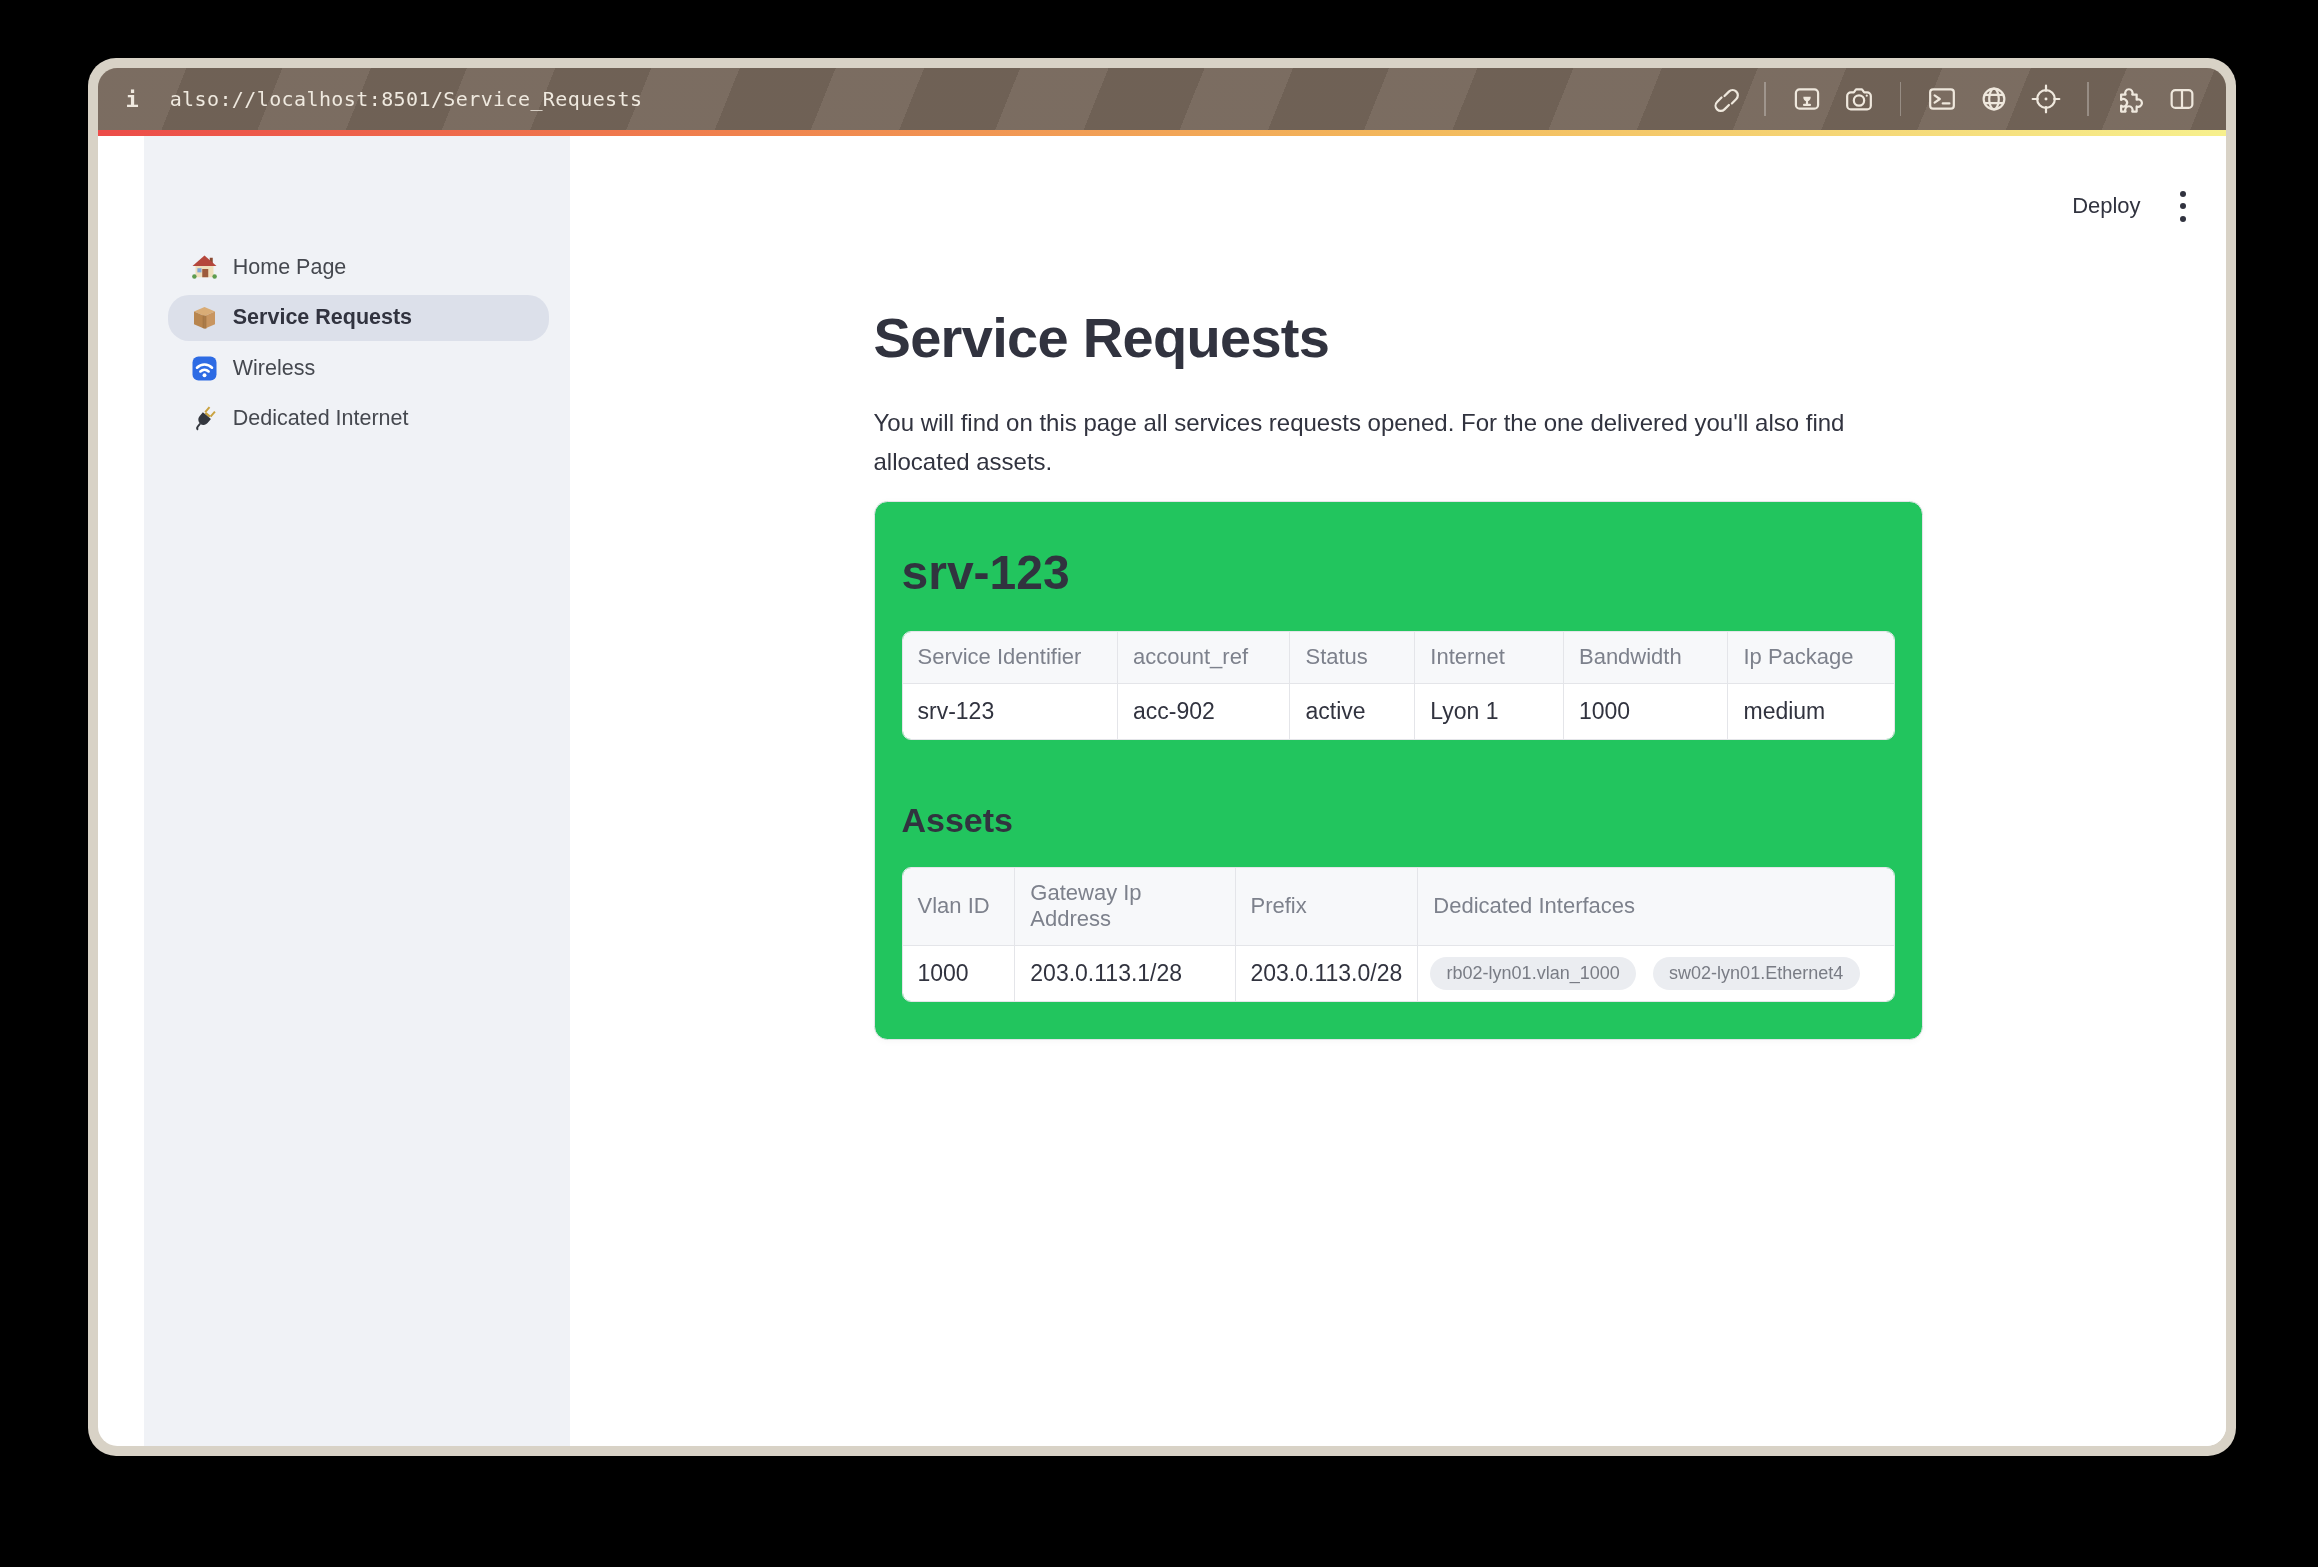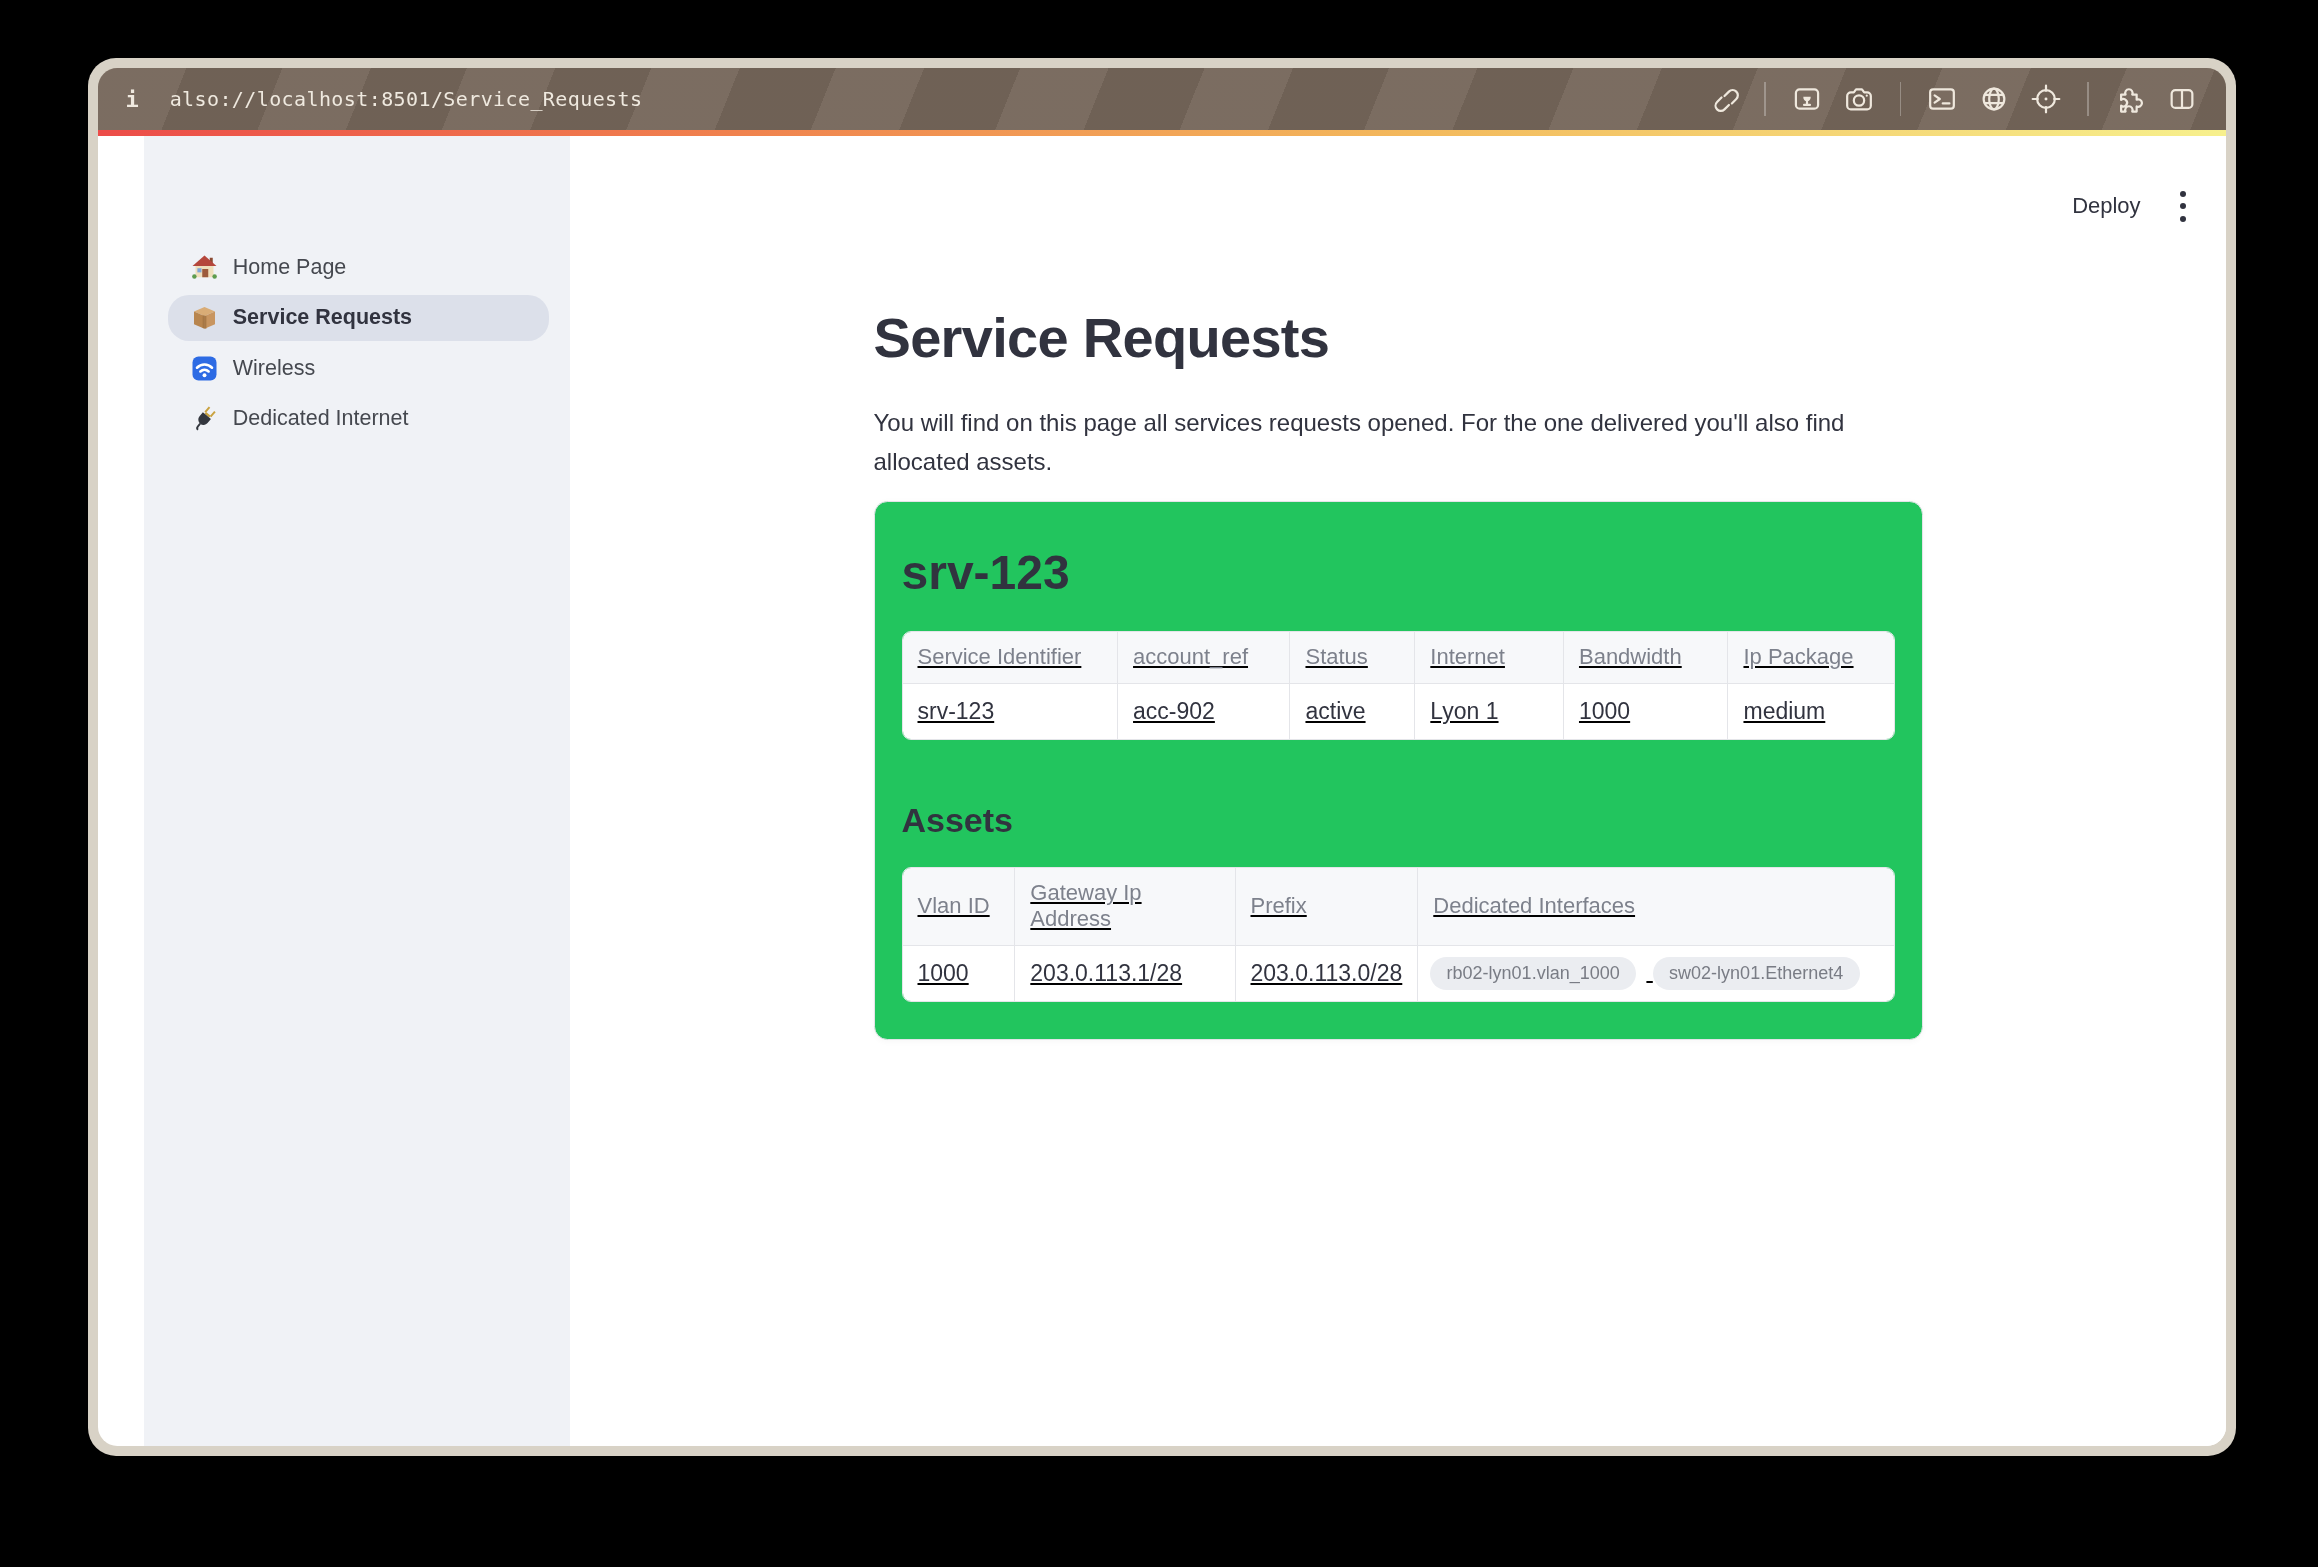--- a/index.html
+++ b/index.html
@@ -51,21 +51,21 @@
   .content-col { width:1049px; margin:0 auto; padding-top:169px; }
   .page-title { font-size:56px; font-weight:bold; color:#31333F; letter-spacing:-0.7px; }
   .page-desc { margin-top:33px; font-size:24px; line-height:39px; color:#31333F; width:1024px; }
 
   .card {
     margin-top:19.3px; border:1.5px solid #E3E4E8; border-radius:13.4px; background:#22c55e;
     padding:43px 27px 37px 27px; box-shadow:0 1.5px 6px rgba(0,0,0,0.03);
   }
   .card-title { font-size:48px; font-weight:bold; color:#31333F; }
 
-  .tbl-wrap { margin-top:31px; border:1.5px solid #E4E5E9; border-radius:9px; overflow:hidden;text-decoration:underline; }
+  .tbl-wrap { margin-top:31px; border:1.5px solid #E4E5E9; border-radius:9px; overflow:hidden; }
   table { width:100%; border-collapse:collapse; }
   th {
     background:#F7F8FA; text-align:left; font-weight:normal; color:#7D818C;
     font-size:22px; padding:12.6px 15px; border-bottom:1.5px solid #E4E5E9;
   }
   td { font-size:23px; color:#31333F; padding:14px 15px; background:#fff; }
   th + th, td + td { border-left:1.5px solid #E4E5E9; }
 
   .assets-title { margin-top:61px; font-size:34px; font-weight:bold; color:#31333F; }
   .assets-wrap { margin-top:27px; }

